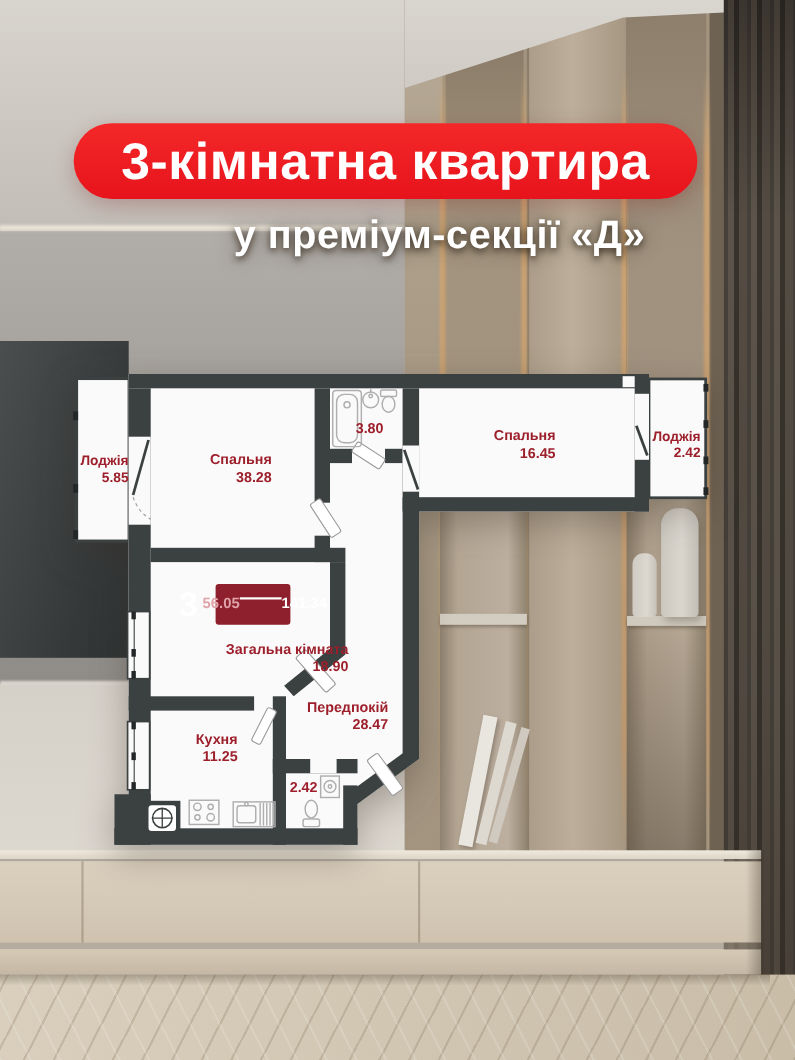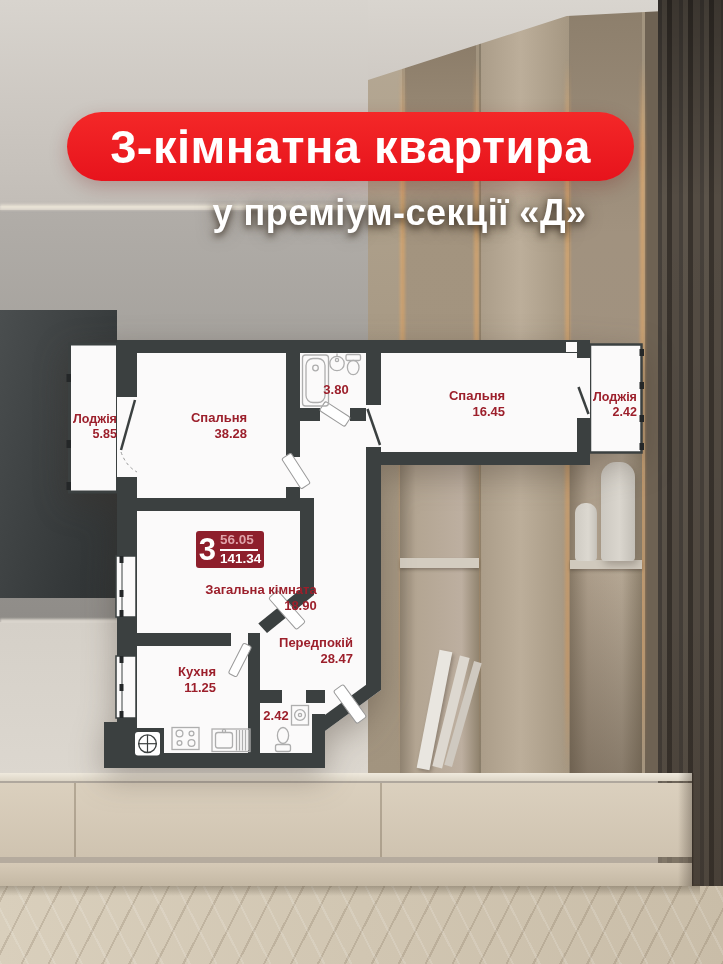--- a/index.html
+++ b/index.html
@@ -65,21 +65,21 @@
   
   .plan-svg{left:0;top:0;width:723px;height:964px;z-index:5;filter:drop-shadow(0 10px 16px rgba(60,50,40,.35));}
   .rlabel{z-index:6;transform:translate(-50%,-50%);text-align:right;color:#9c1f2b;font-weight:700;line-height:1.22;white-space:nowrap;}
   .rlabel span{display:block;}
   .rlabel span:empty{display:none;}
   .fs13{font-size:13px;} .fs12{font-size:12.5px;}
   
   .badge{left:196px;top:531px;width:68px;height:37px;background:#8e1f2c;border-radius:3px;z-index:6;
     display:flex;align-items:center;justify-content:center;gap:4px;}
   .badge-num{color:#fff;font-size:31px;font-weight:700;line-height:1;}
-  .badge-col{display:flex;flex-direction:column;align-items:flex-start;}
+  .badge-col{display:flex;flex-direction:row;align-items:flex-start;}
   .badge-living{color:#dfa3aa;font-size:13.5px;font-weight:700;line-height:1.05;}
   .badge-divider{width:38px;height:2px;background:#ffffff;margin:1px 0;}
   .badge-total{color:#ffffff;font-size:13.5px;font-weight:700;line-height:1.05;}
 </style>
 </head>
 <body>
 
 <div class="scene">
 
   <div class="abs bg-ceiling-left"></div>

